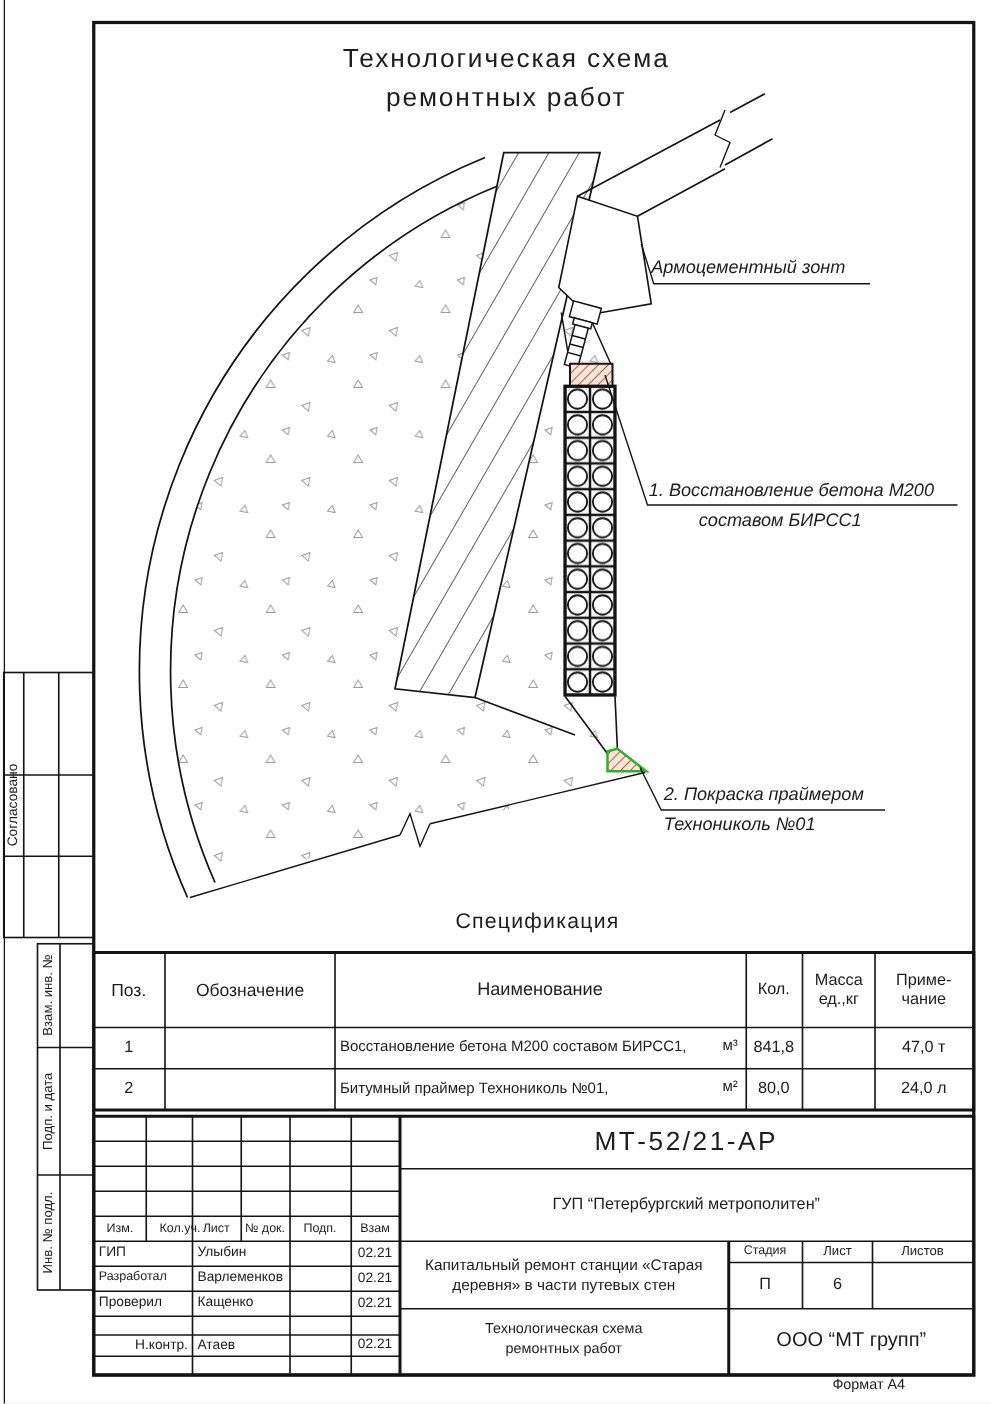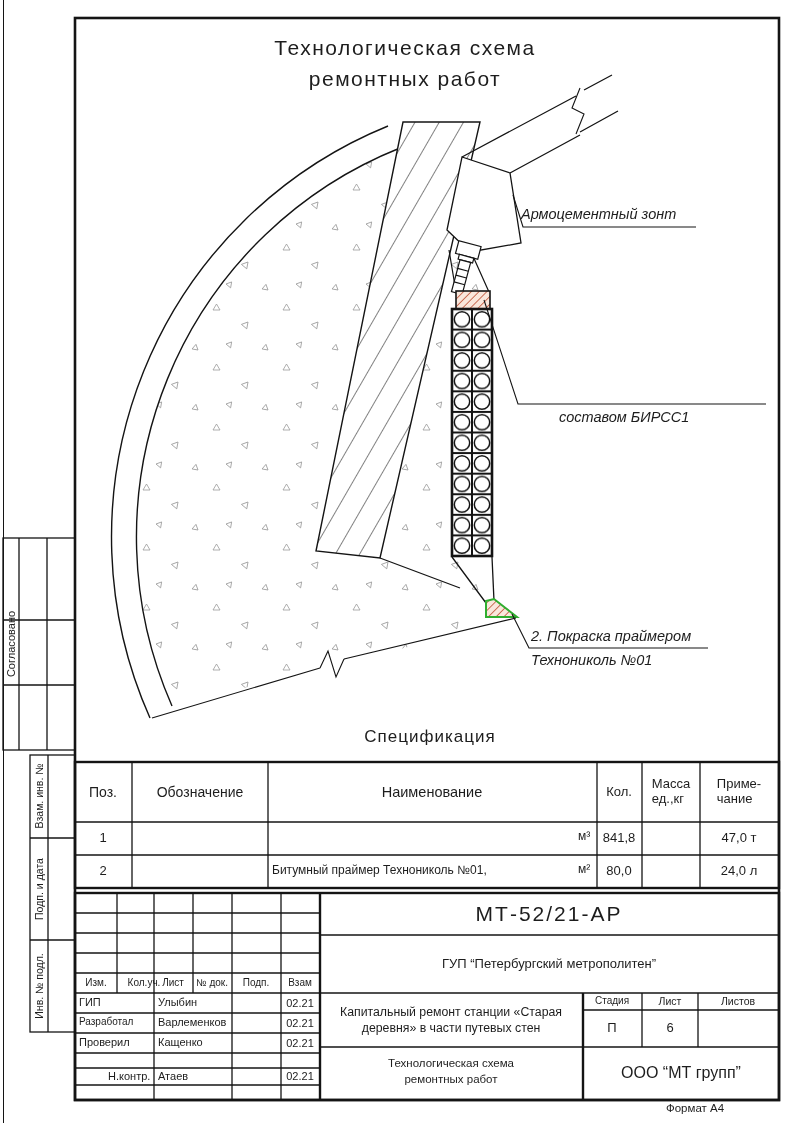--- a/index.html
+++ b/index.html
@@ -1,20 +1,20 @@
 <!DOCTYPE html>
 <html><head>
 <meta charset="utf-8">
 <style>
   html,body{margin:0;padding:0;background:#e8e8e8;}
   .sheet{position:relative;width:793px;height:1123px;background:#ffffff;overflow:hidden;
          font-family:"Liberation Sans",sans-serif;color:#1d1d1d;}
   svg{position:absolute;left:0;top:0;}
   .t{position:absolute;white-space:nowrap;color:#1d1d1d;line-height:1.15;}
-  .cc{transform:translate(-50%,-50%);}
+  .cc{transform:translate(-50%,-50%);text-align:center;}
   .rot{transform:translate(-50%,-50%) rotate(-90deg);}
   .it{font-style:italic;}
   .pre{white-space:pre-line;}
 </style>
 </head>
 <body>
 
 <div class="sheet">
 
   <svg width="793" height="1123" viewBox="0 0 793 1123">
@@ -137,36 +137,38 @@
         <line x1="30" y1="838" x2="75" y2="838"></line>
         <line x1="30" y1="940" x2="75" y2="940"></line>
       </g>
     </g>
   </svg>
 
   <div class="t cc" style="left:405px;top:48px;font-size:21px;letter-spacing:1.5px;">Технологическая схема</div>
   <div class="t cc" style="left:405px;top:79px;font-size:21px;letter-spacing:1.5px;">ремонтных работ</div>
 
   <div class="t it" style="left:521px;top:206px;font-size:14.5px;">Армоцементный зонт</div>
+  <div class="t it" style="left:519px;top:385px;font-size:14.5px;">1. Восстановление бетона М200</div>
   <div class="t it" style="left:519px;top:409px;font-size:14.5px;margin-left:40px;">составом БИРСС1</div>
   <div class="t it" style="left:531px;top:628px;font-size:14.5px;">2. Покраска праймером</div>
   <div class="t it" style="left:531px;top:652px;font-size:14.5px;">Технониколь №01</div>
 
   <div class="t cc" style="left:430px;top:737px;font-size:17px;letter-spacing:1px;">Спецификация</div>
 
   <div class="t cc" style="left:103px;top:792px;font-size:14px;">Поз.</div>
   <div class="t cc" style="left:200px;top:792px;font-size:14px;">Обозначение</div>
   <div class="t cc" style="left:432px;top:792px;font-size:14.5px;">Наименование</div>
   <div class="t cc" style="left:619px;top:792px;font-size:13px;">Кол.</div>
   <div class="t cc pre" style="left:671px;top:792px;font-size:13px;">Масса
 ед.,кг</div>
   <div class="t cc pre" style="left:739px;top:792px;font-size:13px;">Приме-
 чание</div>
 
   <div class="t cc" style="left:103px;top:838px;font-size:13px;">1</div>
+  <div class="t" style="left:272px;top:831px;font-size:12px;">Восстановление бетона М200 составом БИРСС1,</div>
   <div class="t" style="left:578px;top:830px;font-size:12px;">м³</div>
   <div class="t cc" style="left:619px;top:838px;font-size:13px;">841,8</div>
   <div class="t cc" style="left:739px;top:838px;font-size:13px;">47,0 т</div>
 
   <div class="t cc" style="left:103px;top:871px;font-size:13px;">2</div>
   <div class="t" style="left:272px;top:864px;font-size:12px;">Битумный праймер Технониколь №01,</div>
   <div class="t" style="left:578px;top:863px;font-size:12px;">м²</div>
   <div class="t cc" style="left:619px;top:871px;font-size:13px;">80,0</div>
   <div class="t cc" style="left:739px;top:871px;font-size:13px;">24,0 л</div>
 

